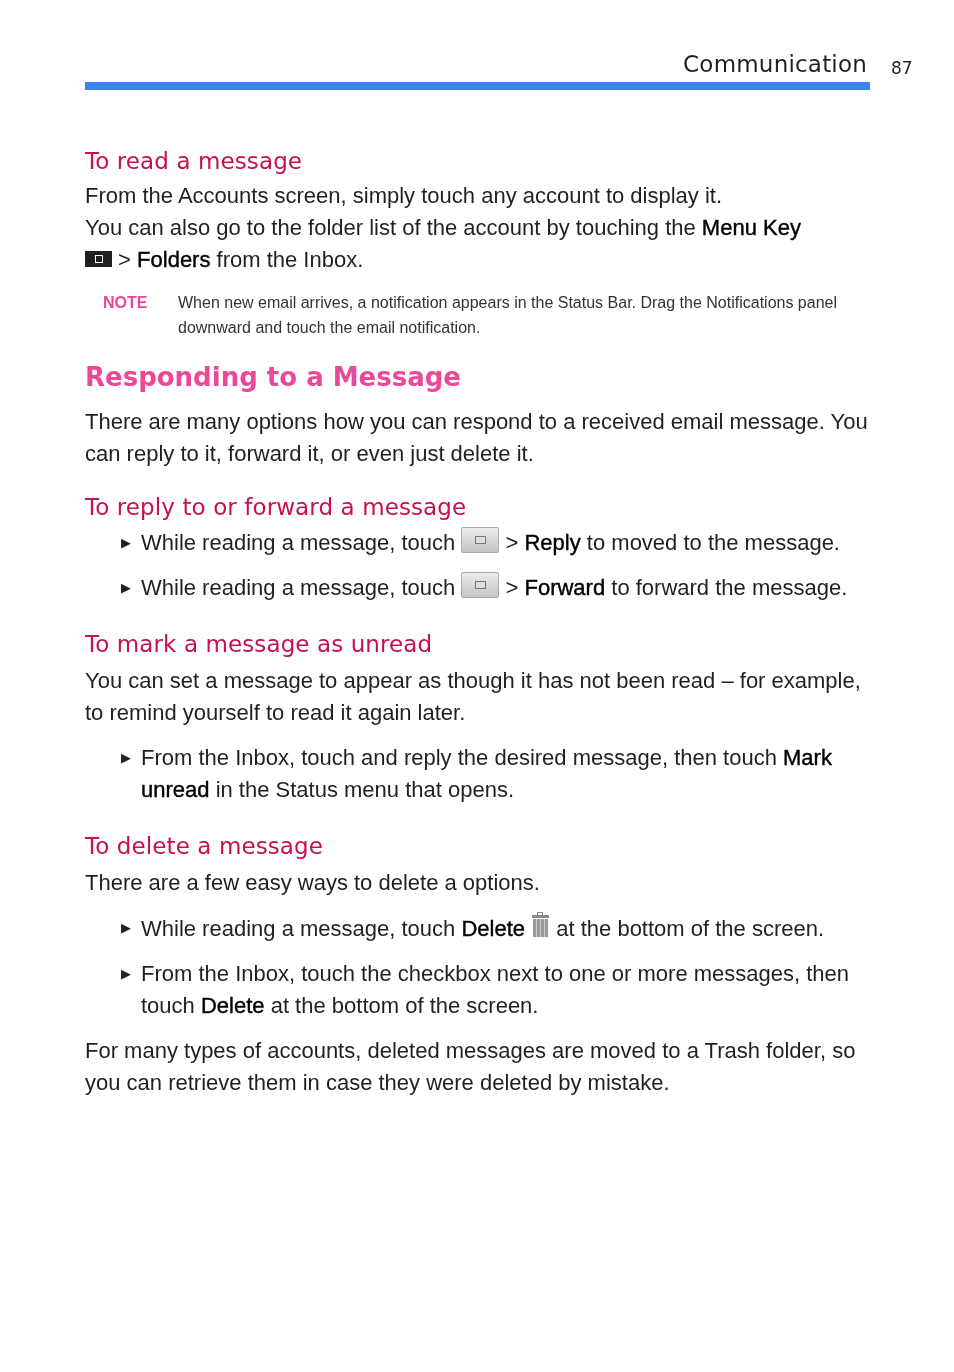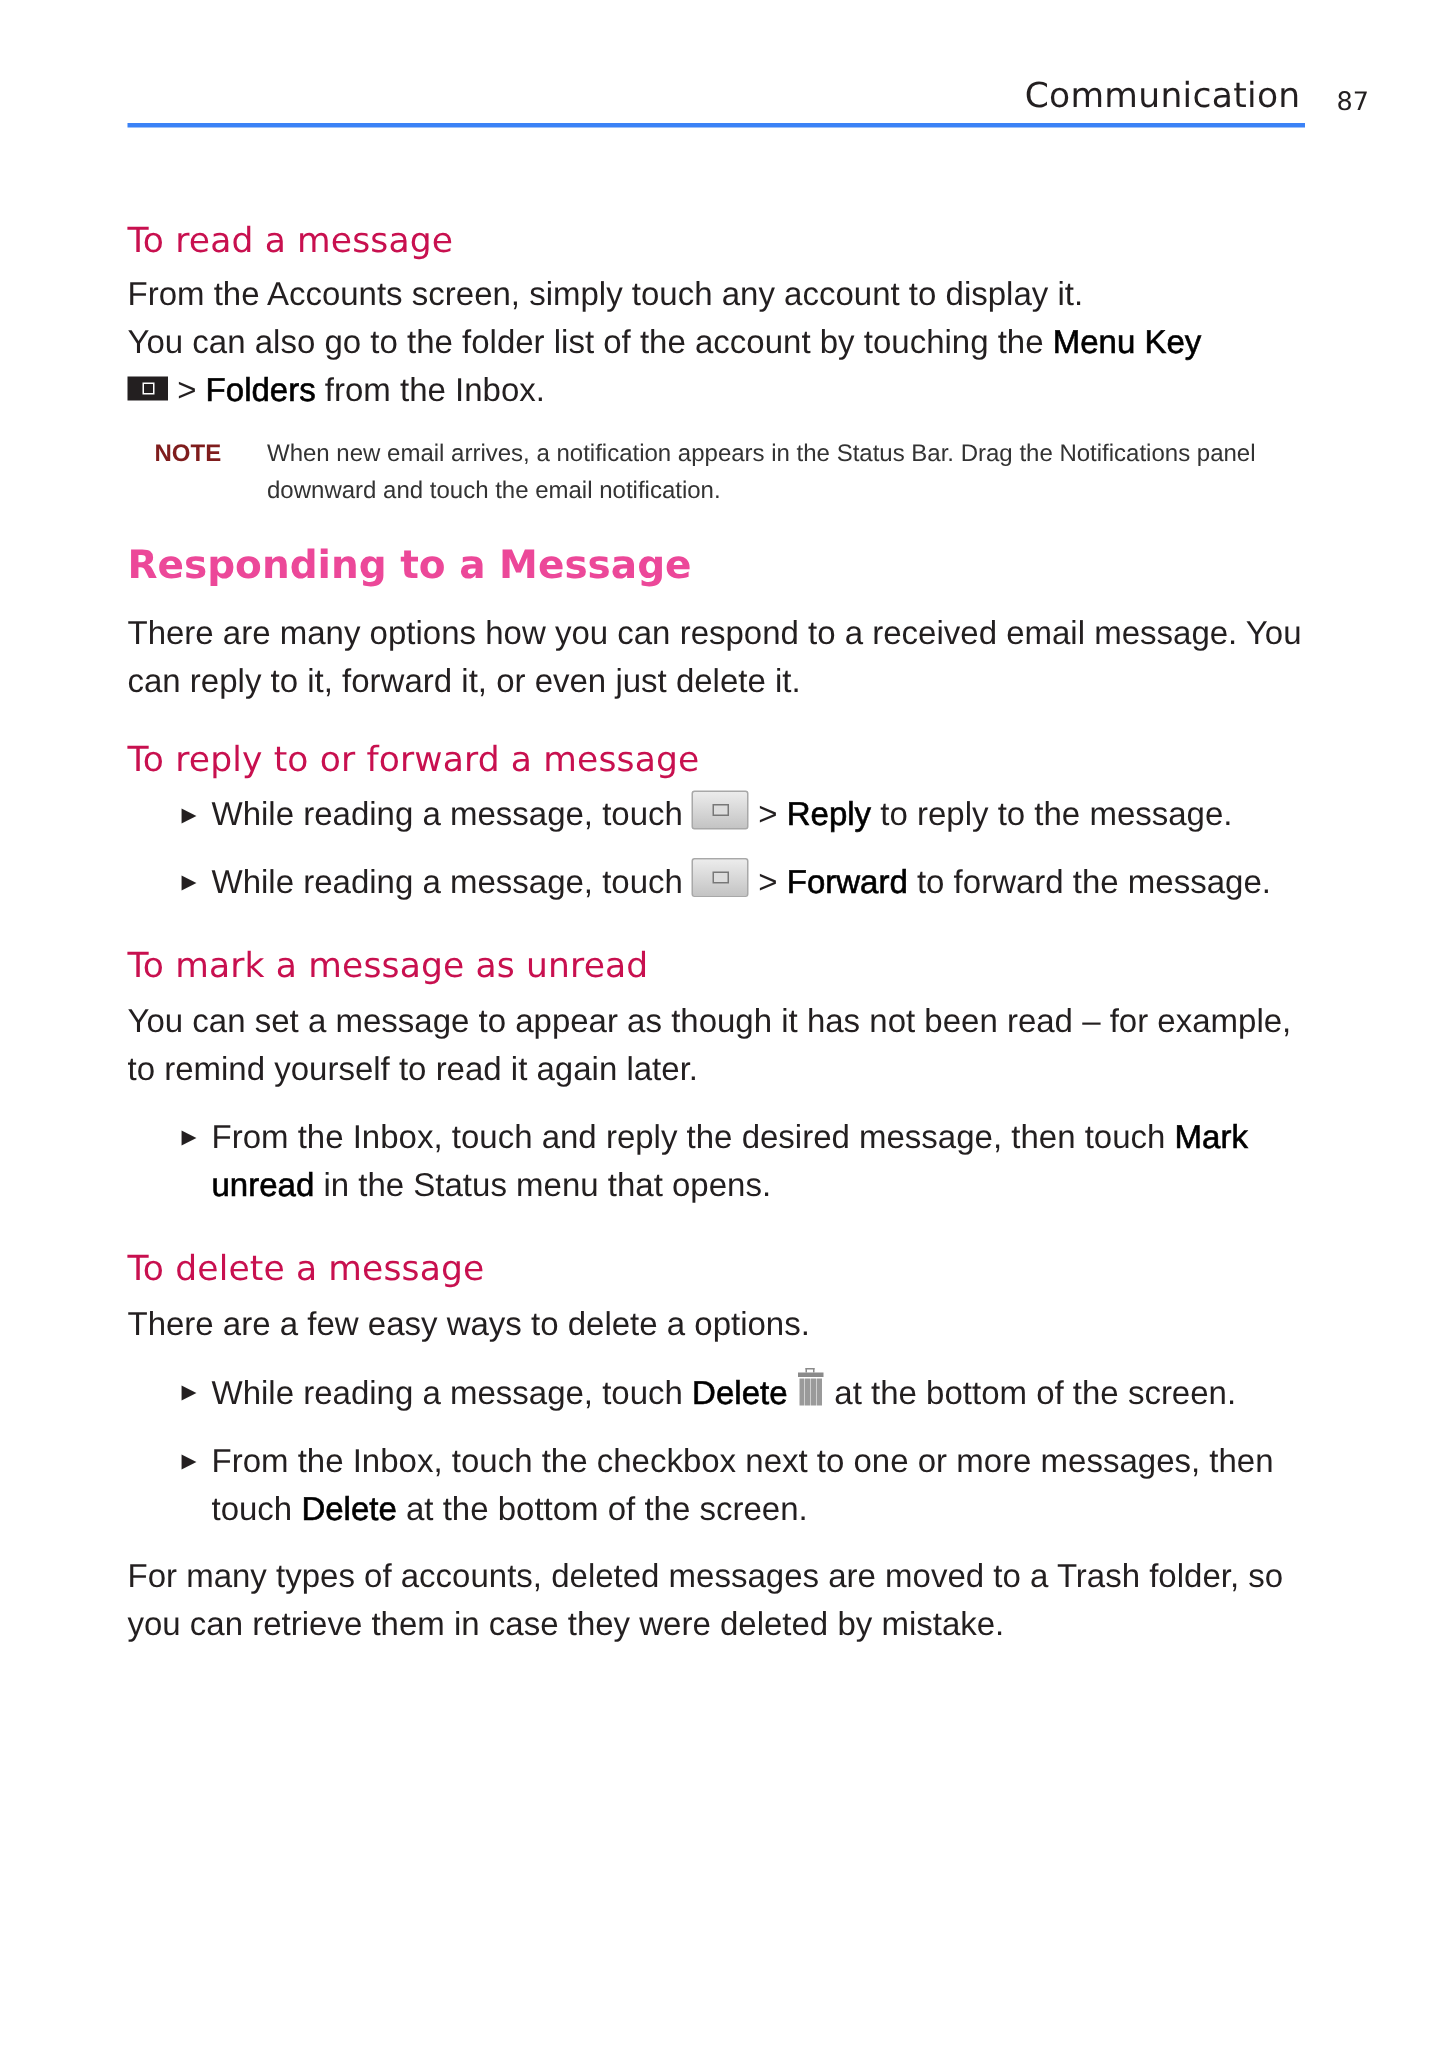--- a/index.html
+++ b/index.html
@@ -1,32 +1,32 @@
 <!DOCTYPE html>
 <html><head>
 <meta charset="utf-8">
 <style>
   html, body { margin: 0; padding: 0; background: #ffffff; }
   body { width: 954px; height: 1372px; position: relative; overflow: hidden;
          font-family: "Liberation Sans", "DejaVu Sans", sans-serif; color: #231f20; }
   .header { position: absolute; left: 85px; top: 48px; width: 785px; height: 34px;
-            border-bottom: 3px solid #3b82f6; }
+            border-bottom: 8px solid #3b82f6; }
   .header-title { position: absolute; right: 3px; top: 3px; font-size: 23px; color: #231f20;
                   font-family: "DejaVu Sans", sans-serif; letter-spacing: 0.2px; }
   .page-num { position: absolute; left: 891px; top: 58px; font-size: 17px; color: #231f20;
               font-family: "DejaVu Sans", sans-serif; }
   .content { position: absolute; left: 85px; top: 148px; width: 790px; }
   .h3 { color: #c8104f; font-size: 23px; margin: 0; font-weight: normal;
         font-family: "DejaVu Sans", sans-serif; letter-spacing: 0.1px; }
   .h2 { color: #ec4899; font-size: 26px; margin: 0; font-weight: bold;
         font-family: "DejaVu Sans", sans-serif; }
   p { margin: 0; font-size: 22px; line-height: 32px; }
   b, .bold { font-weight: normal; color: #000; -webkit-text-stroke: 0.4px #000; }
   .note { display: flex; font-size: 16px; line-height: 25px; margin-left: 18px; }
-  .note-label { color: #7f1d1d; font-weight: bold; width: 75px; flex: none; font-size: 16px; }
+  .note-label { color: #ec4899; font-weight: bold; width: 75px; flex: none; font-size: 16px; }
   .note-text { color: #333; }
   ul.bullets { list-style: none; margin: 0; padding: 0; }
   ul.bullets li { position: relative; padding-left: 56px; font-size: 22px; line-height: 32px; }
   ul.bullets li .arrow { position: absolute; left: 36px; top: 0; font-size: 13px; color: #231f20; }
   .btn-icon { display: inline-block; width: 36px; height: 24px; vertical-align: -3px;
               background: linear-gradient(#ececec, #c4c4c4); border: 1px solid #a8a8a8;
               border-radius: 2px; position: relative; }
   .btn-icon::after { content: ""; position: absolute; left: 13px; top: 8px; width: 9px; height: 6px;
                      border: 1px solid #777; background: #ddd; }
   .menu-key { display: inline-block; width: 27px; height: 16px; background: #231f20;
@@ -56,21 +56,21 @@
   <div class="note" style="margin-top:14px">
     <span class="note-label">NOTE</span>
     <span class="note-text">When new email arrives, a notification appears in the Status Bar. Drag the Notifications panel downward and touch the email notification.</span>
   </div>
 
   <h2 class="h2" style="margin-top:22px">Responding to a Message</h2>
   <p style="margin-top:14px">There are many options how you can respond to a received email message. You can reply to it, forward it, or even just delete it.</p>
 
   <h3 class="h3" style="margin-top:24px">To reply to or forward a message</h3>
   <ul class="bullets" style="margin-top:7px">
-    <li><span class="arrow">▶</span><span>While reading a message, touch </span><span class="btn-icon"></span><span> &gt; </span><b>Reply</b><span> to reply to the message.</span></li>
+    <li><span class="arrow">▶</span><span>While reading a message, touch </span><span class="btn-icon"></span><span> &gt; </span><b>Reply</b><span> to moved to the message.</span></li>
     <li style="margin-top:13px"><span class="arrow">▶</span><span>While reading a message, touch </span><span class="btn-icon"></span><span> &gt; </span><b>Forward</b><span> to forward the message.</span></li>
   </ul>
 
   <h3 class="h3" style="margin-top:27px">To mark a message as unread</h3>
   <p style="margin-top:8px">You can set a message to appear as though it has not been read – for example, to remind yourself to read it again later.</p>
   <ul class="bullets" style="margin-top:13px">
     <li><span class="arrow">▶</span><span>From the Inbox, touch and reply the desired message, then touch </span><b>Mark unread</b><span> in the Status menu that opens.</span></li>
   </ul>
 
   <h3 class="h3" style="margin-top:27px">To delete a message</h3>

